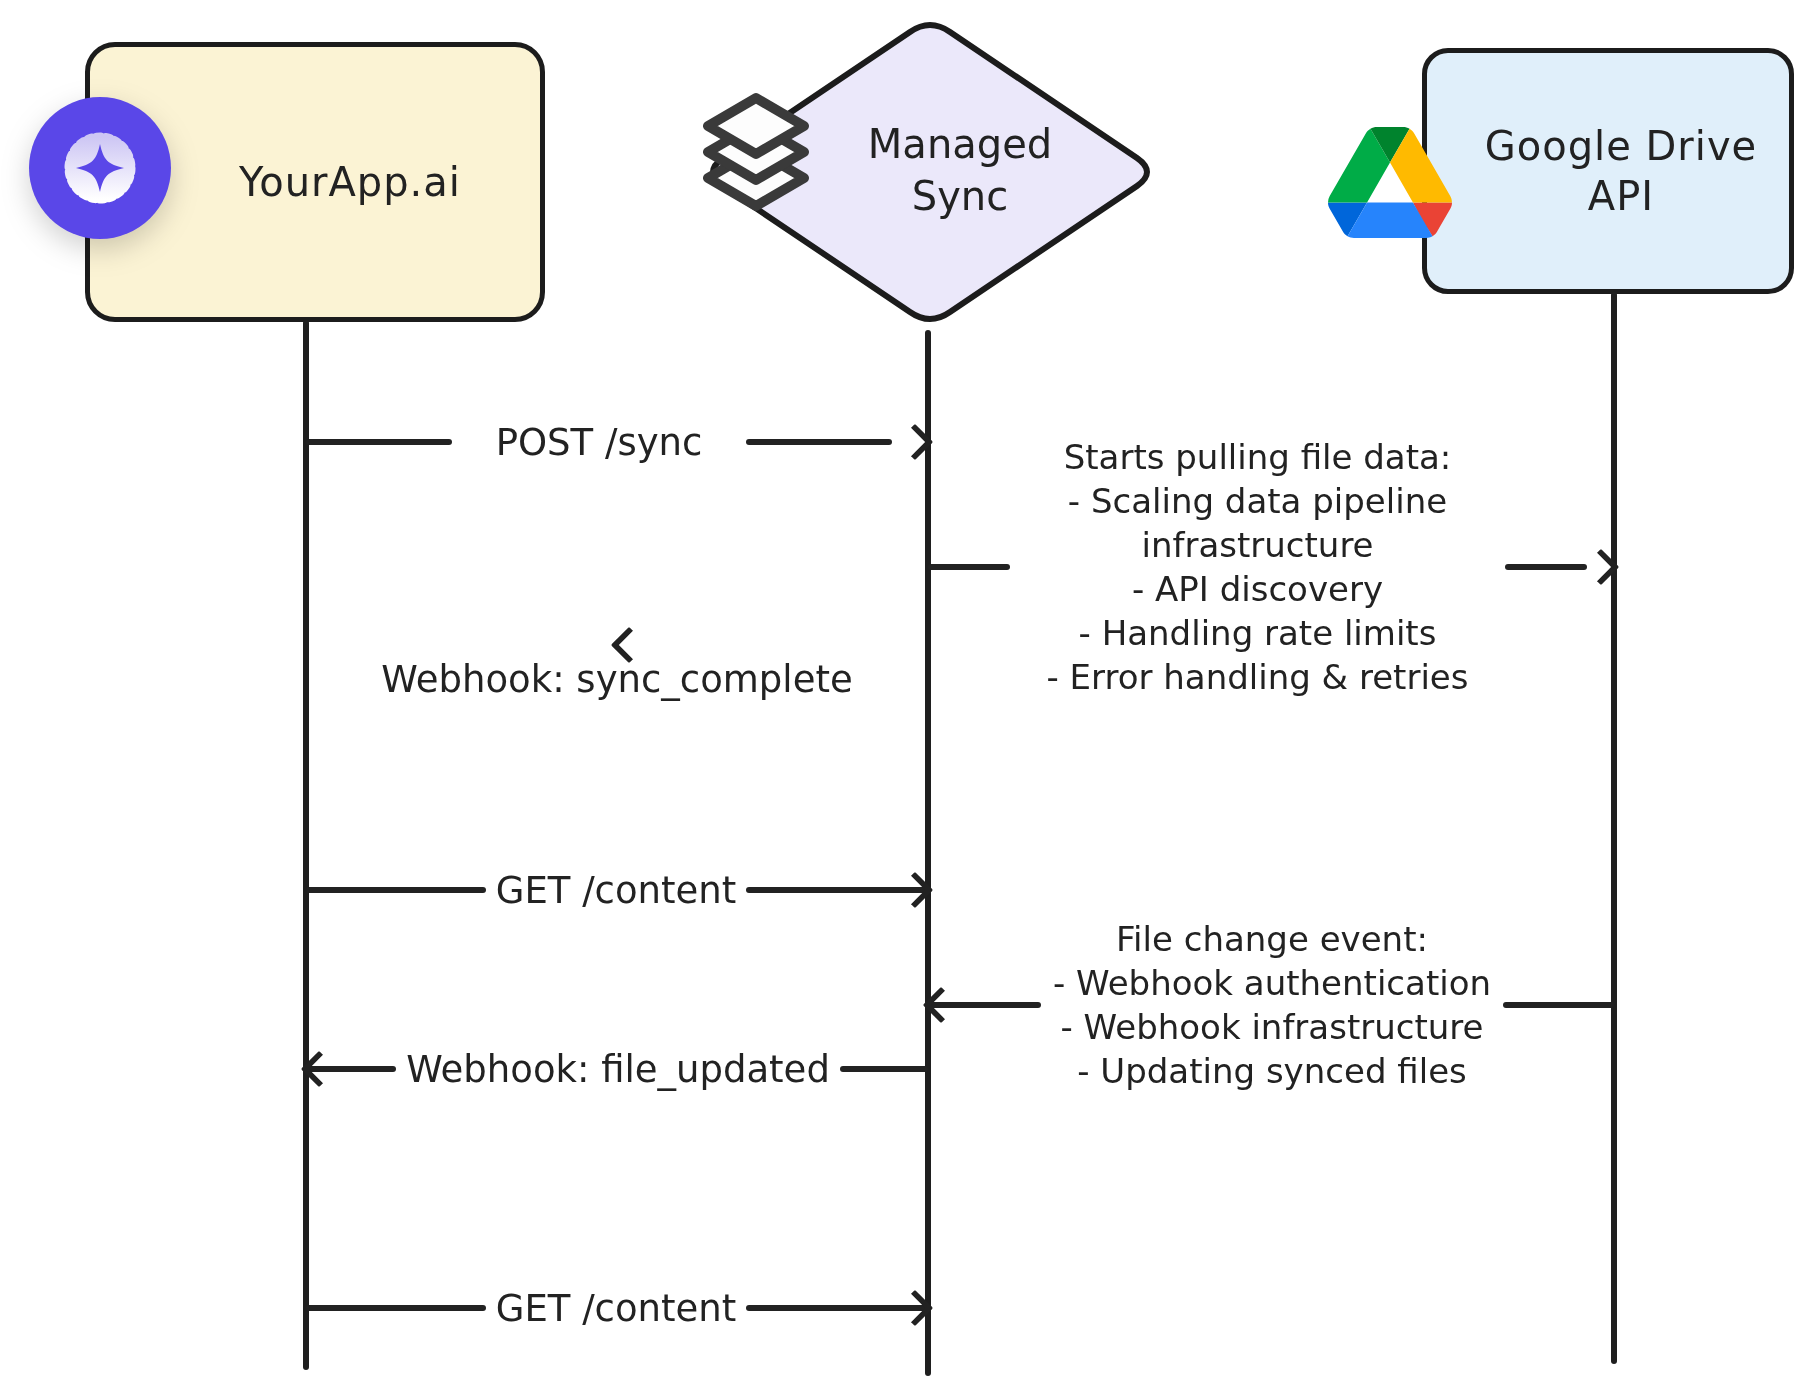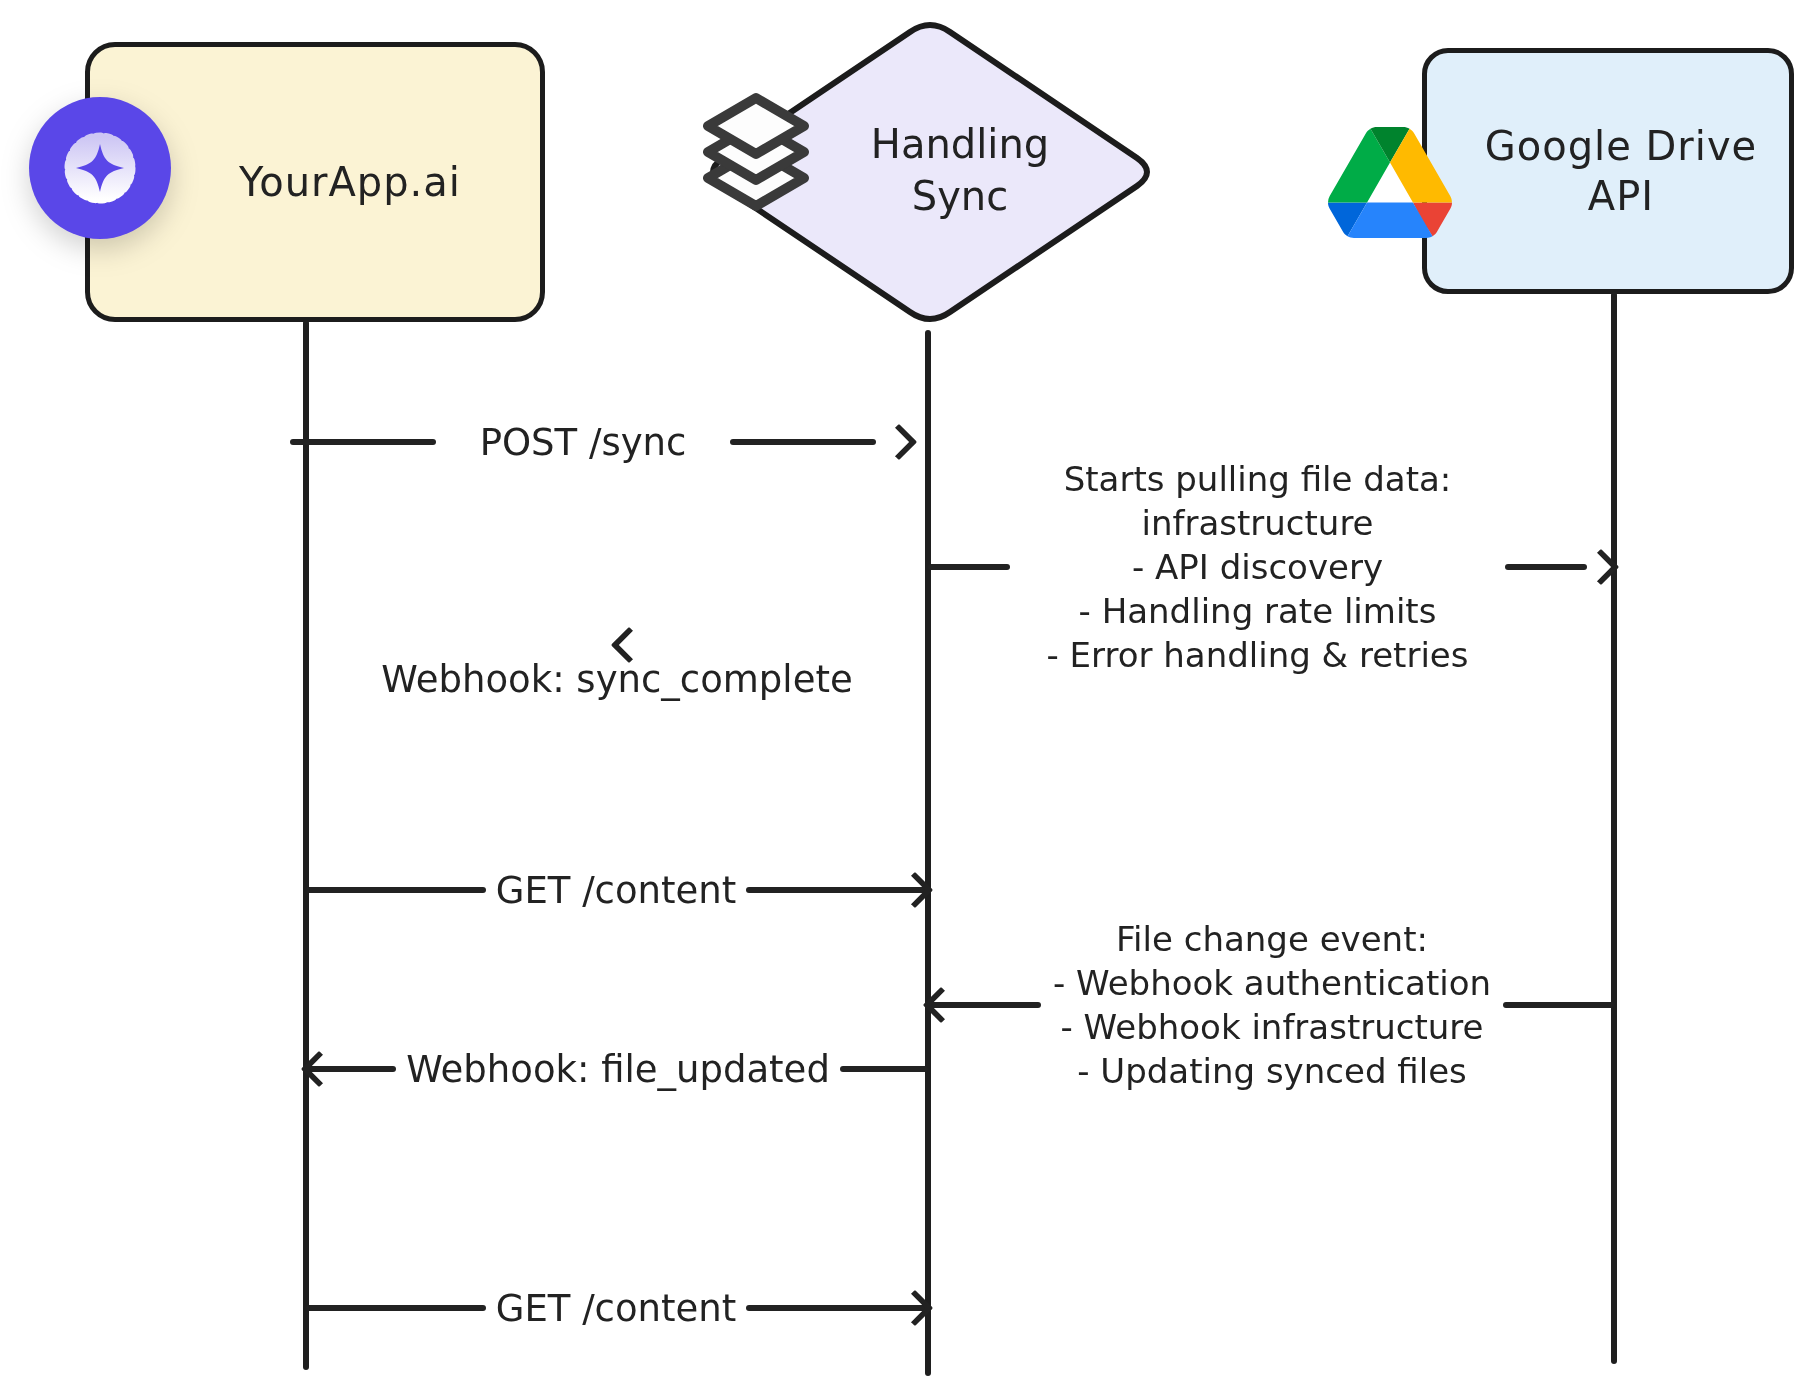--- a/index.html
+++ b/index.html
@@ -41,21 +41,21 @@
   .msg-label{flex:0 0 auto;padding:0 10px;font-size:37px;font-weight:500;white-space:nowrap;}
   .chev{flex:0 0 auto;width:26px;height:26px;box-sizing:border-box;}
   .chev-right{border-top:6px solid #222;border-right:6px solid #222;
     transform:rotate(45deg);margin-left:-24px;border-radius:2px;}
   .chev-left{border-bottom:6px solid #222;border-left:6px solid #222;
     transform:rotate(45deg);margin-right:-24px;border-radius:2px;}
 
   .note{flex:0 0 auto;text-align:center;font-size:34px;font-weight:500;
     line-height:44px;white-space:nowrap;padding:0 12px;}
 
-  .m-post-sync   {left:290px;top:412px;width:622px;height:60px;gap:34px;}
+  .m-post-sync   {left:306px;top:412px;width:622px;height:60px;gap:34px;}
   .m-pull-data   {left:928px;top:413px;width:686px;height:308px;gap:25px;}
   .m-sync-done   {left:306px;top:632px;width:622px;height:60px;flex-direction:column;}
   .m-get-1       {left:306px;top:860px;width:622px;height:60px;}
   .m-file-change {left:928px;top:917px;width:686px;height:176px;}
   .m-file-upd    {left:306px;top:1039px;width:622px;height:60px;}
   .m-get-2       {left:306px;top:1278px;width:622px;height:60px;}
 </style>
 </head>
 <body>
 
@@ -83,21 +83,21 @@
 </div>
 <div class="stack-icon">
   <svg width="116" height="146" viewBox="0 0 116 146">
     <g stroke="#3a3a3a" stroke-width="10" stroke-linejoin="round" fill="#fdfdfd">
       <path d="M58,64 L106,92 L58,120 L10,92 Z"></path>
       <path d="M58,38 L106,66 L58,94 L10,66 Z"></path>
       <path d="M58,12 L106,40 L58,68 L10,40 Z"></path>
     </g>
   </svg>
 </div>
-<div class="diamond-label">Handling Sync</div>
+<div class="diamond-label">Managed Sync</div>
 
 <div class="actor-box box-drive">
   <div class="actor-label drive-label">Google Drive API</div>
 </div>
 <div class="drive-logo">
   <svg width="124" height="111" viewBox="0 0 87.3 78">
     <path fill="#0066DA" d="m6.6 66.85 3.85 6.65c.8 1.4 1.95 2.5 3.3 3.3l13.75-23.8h-27.5c0 1.55.4 3.1 1.2 4.5z"></path>
     <path fill="#00AC47" d="m43.65 25-13.75-23.8c-1.35.8-2.5 1.9-3.3 3.3l-25.4 44a9.06 9.06 0 0 0 -1.2 4.5h27.5z"></path>
     <path fill="#EA4335" d="m73.55 76.8c1.35-.8 2.5-1.9 3.3-3.3l1.6-2.75 7.65-13.25c.8-1.4 1.2-2.95 1.2-4.5h-27.5l5.85 11.5z"></path>
     <path fill="#00832D" d="m43.65 25 13.75-23.8c-1.35-.8-2.9-1.2-4.5-1.2h-18.5c-1.6 0-3.15.45-4.5 1.2z"></path>
@@ -114,20 +114,21 @@
   <div class="mline"></div>
   <div class="msg-label">POST /sync</div>
   <div class="mline"></div>
   <div class="chev chev-right"></div>
 </div>
 
 <div class="msg m-pull-data">
   <div class="mline"></div>
   <div class="note">
     <div>Starts pulling file data:</div>
+    <div>- Scaling data pipeline</div>
     <div>infrastructure</div>
     <div>- API discovery</div>
     <div>- Handling rate limits</div>
     <div>- Error handling &amp; retries</div>
   </div>
   <div class="mline"></div>
   <div class="chev chev-right"></div>
 </div>
 
 <div class="msg m-sync-done">

